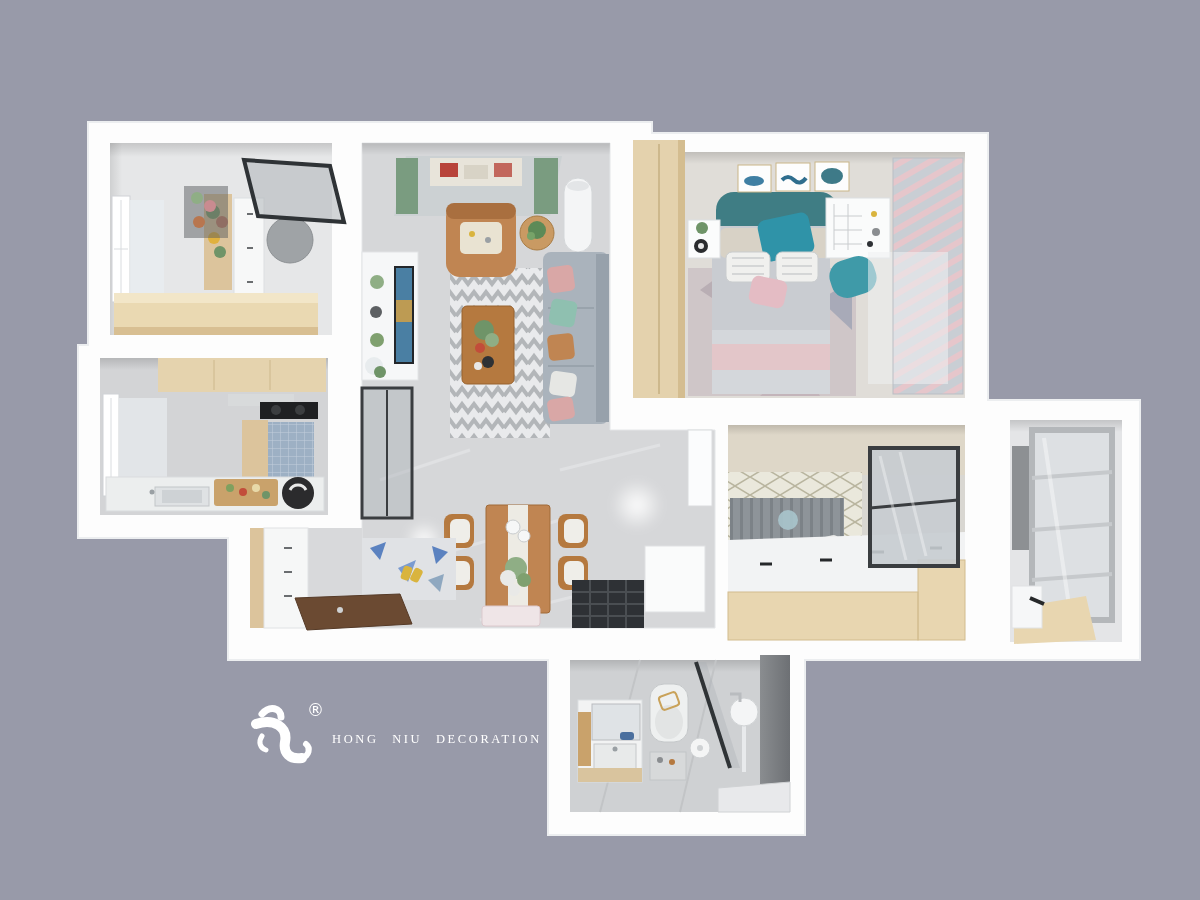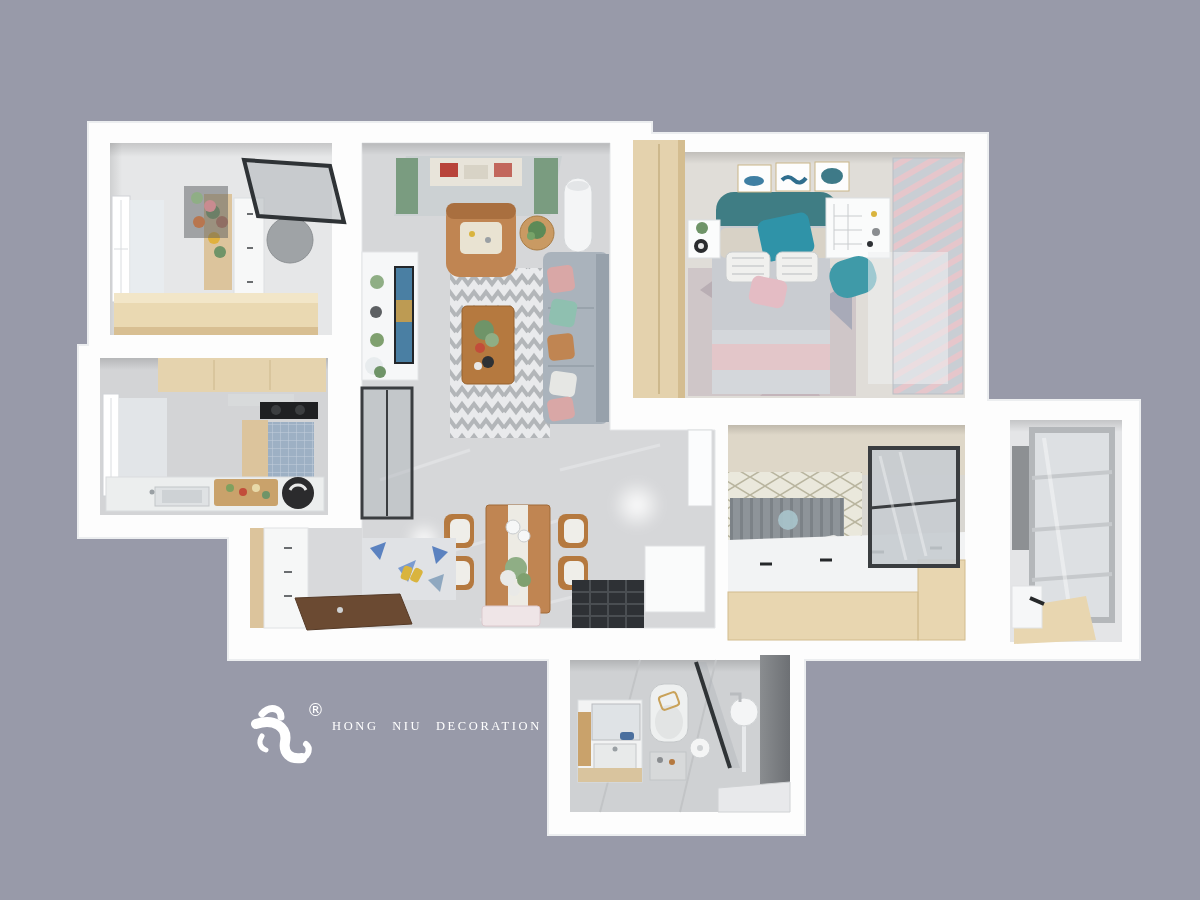--- a/index.html
+++ b/index.html
@@ -4,21 +4,21 @@
 <style>
   html,body{margin:0;padding:0;background:#989aa9;}
   .stage{position:relative;width:1200px;height:900px;background:#989aa9;overflow:hidden;
          font-family:"DejaVu Sans","Liberation Sans",sans-serif;}
   .stage svg{position:absolute;left:0;top:0;}
   .logo{position:absolute;left:248px;top:700px;display:flex;align-items:flex-start;color:#fff;}
   .logo-mark{position:relative;width:74px;height:76px;flex:0 0 auto;}
   .logo-mark .reg{position:absolute;right:-2px;top:2px;font-size:17px;line-height:1;color:#fff;}
   .logo-text{margin-left:10px;padding-top:12px;}
   .logo-cn{font-size:44px;line-height:1;font-weight:bold;letter-spacing:11px;white-space:nowrap;}
-  .logo-en{margin-top:7px;font-size:12.5px;letter-spacing:2.6px;word-spacing:8px;
+  .logo-en{margin-top:20px;font-size:12.5px;letter-spacing:2.6px;word-spacing:8px;
            font-family:"Liberation Serif","DejaVu Serif",serif;white-space:nowrap;}
 </style>
 </head>
 <body>
 
 <div class="stage">
 <svg width="1200" height="900" viewBox="0 0 1200 900">
   <defs>
     <linearGradient id="shadeV" x1="0" y1="0" x2="0" y2="1">
       <stop offset="0" stop-color="#000" stop-opacity=".14"></stop>

